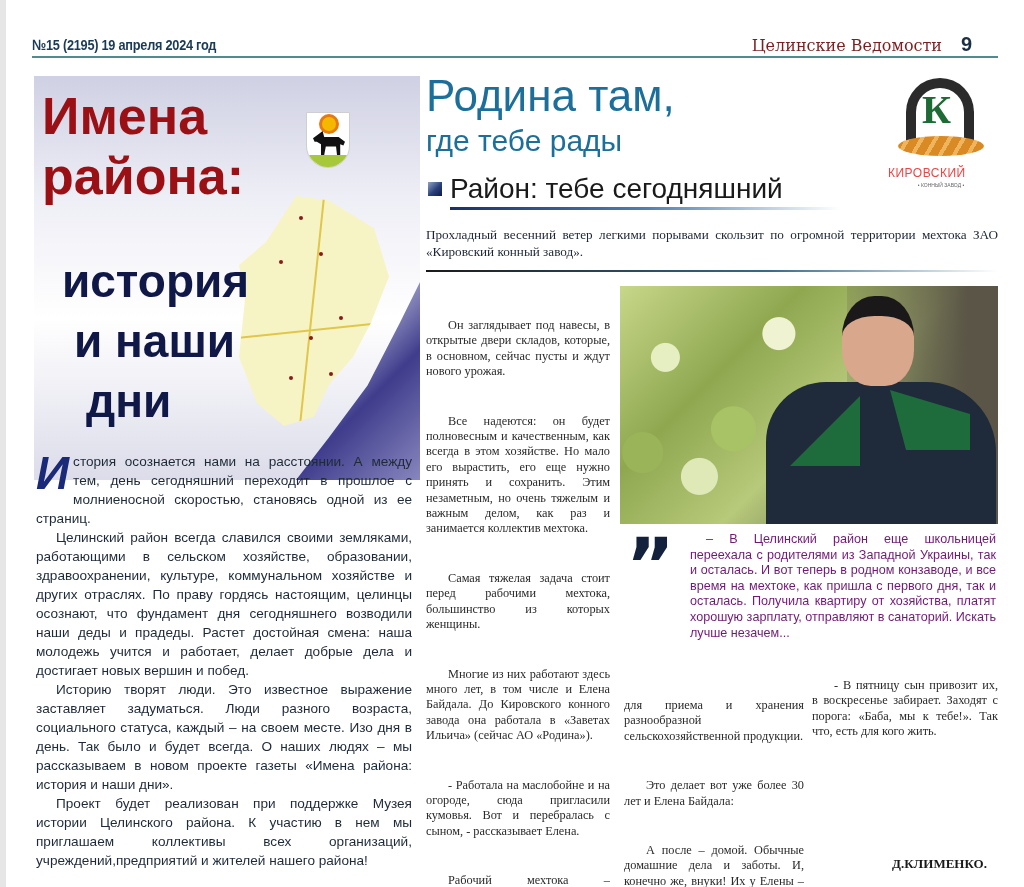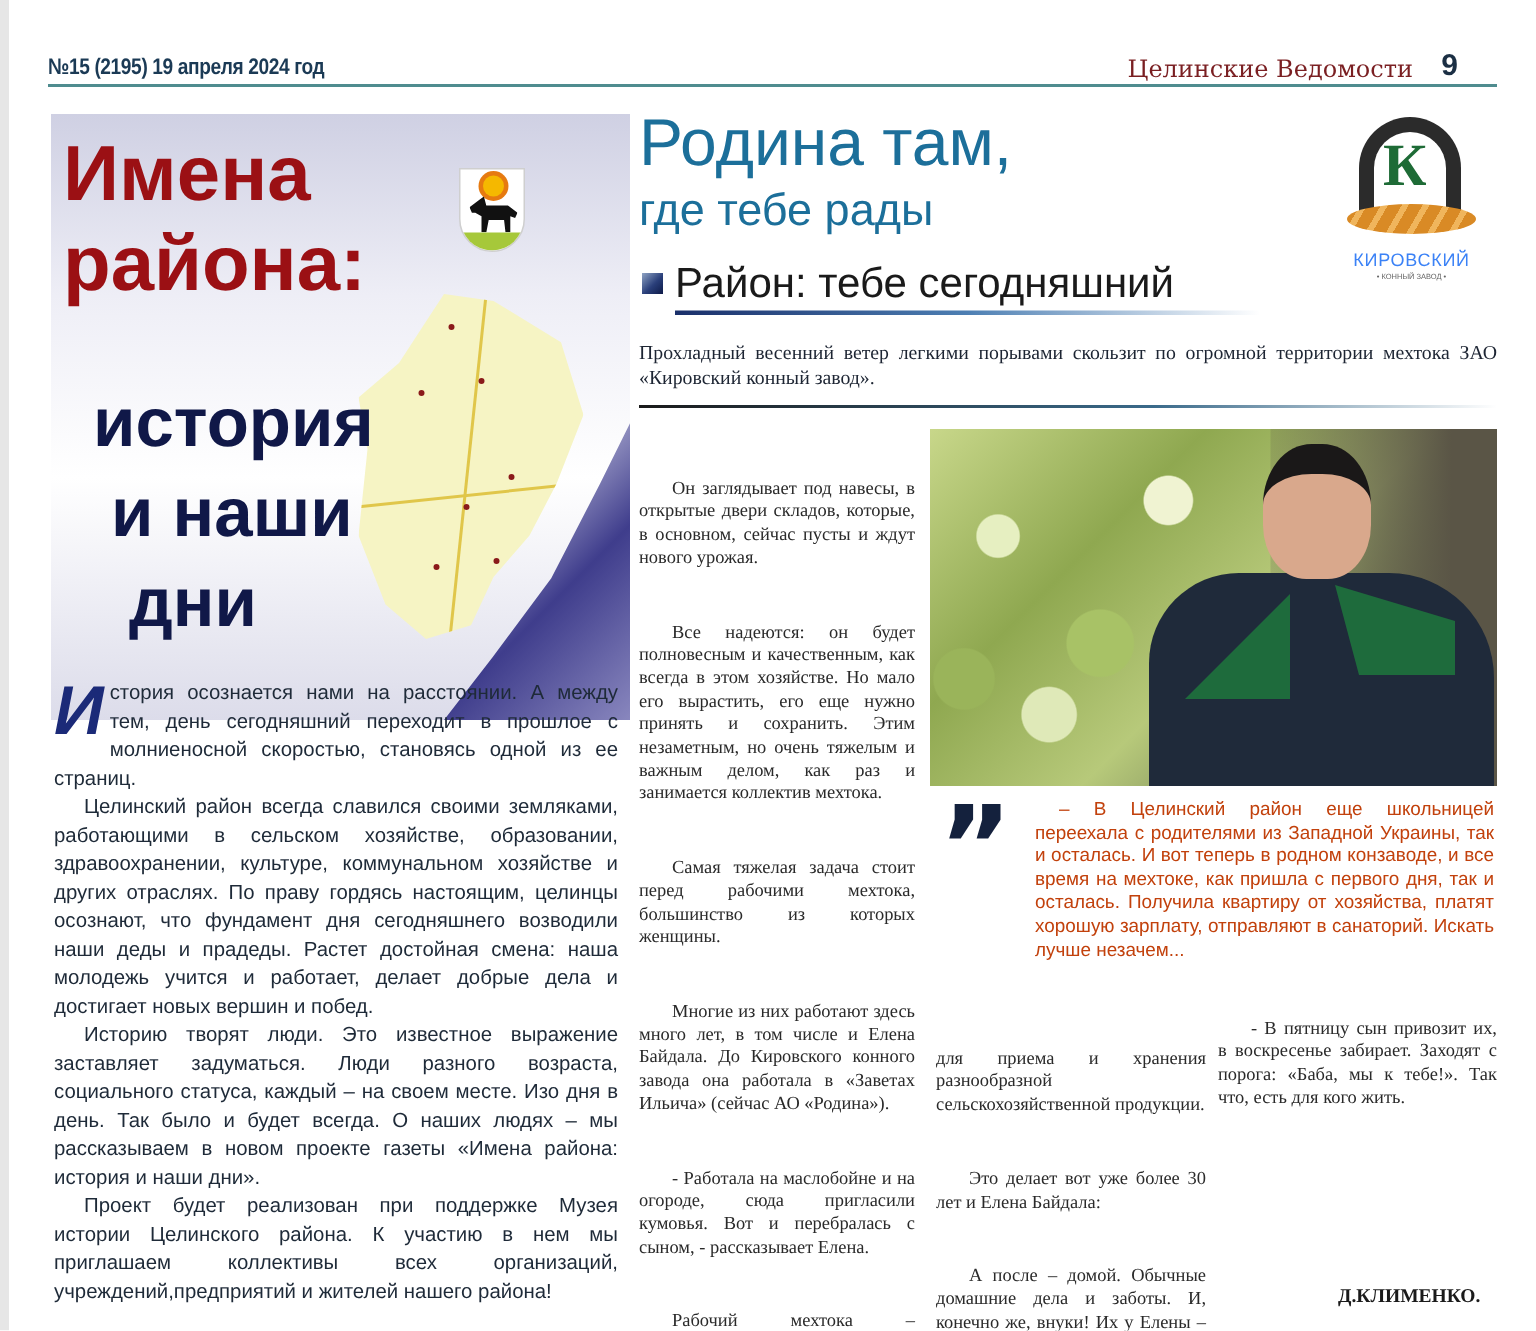--- a/index.html
+++ b/index.html
@@ -38,21 +38,21 @@
     .title2 { position: absolute; left: 426px; top: 126px; font-family: "Liberation Sans", sans-serif; font-size: 30px; color: #1c6f9a; line-height: 1; }
     .rubric { position: absolute; left: 428px; top: 174px; width: 440px; height: 40px; }
     .rubric-icon { position: absolute; left: 0; top: 8px; width: 14px; height: 14px; background: linear-gradient(135deg, #8fa4c4 0%, #2a3f7a 55%, #0d1a48 100%); }
     .rubric-text { position: absolute; left: 22px; top: 0; font-family: "Liberation Sans", sans-serif; font-size: 28px; color: #1a1a1a; line-height: 1.1; }
     .rubric-underline { position: absolute; left: 22px; top: 33px; width: 390px; height: 3px; background: linear-gradient(90deg, #1a2f6a 0%, #4d7fb3 50%, rgba(255,255,255,0) 100%); }
 
     .logo { position: absolute; left: 888px; top: 74px; width: 106px; height: 130px; }
     .horseshoe { position: absolute; left: 18px; top: 4px; width: 68px; height: 72px; border: 10px solid #2b2b2b; border-bottom: none; border-radius: 34px 34px 0 0; }
     .logo-k { position: absolute; left: 34px; top: 16px; font-family: "Liberation Serif", serif; font-weight: bold; font-size: 40px; color: #1e6b36; line-height: 1; }
     .wheat { position: absolute; left: 10px; top: 62px; width: 86px; height: 20px; background: repeating-linear-gradient(120deg, #d98a25 0 8px, #f0b55c 8px 12px); border-radius: 50%; }
-    .logo-name { position: absolute; left: 0; top: 92px; width: 106px; text-align: center; font-family: "Liberation Sans", sans-serif; font-size: 12px; color: #3b82f6; letter-spacing: 0.5px; }
+    .logo-name { position: absolute; left: 0; top: 92px; width: 106px; text-align: left; font-family: "Liberation Sans", sans-serif; font-size: 12px; color: #ef4444; letter-spacing: 0.5px; }
     .logo-sub { position: absolute; left: 0; top: 108px; width: 106px; text-align: center; font-family: "Liberation Sans", sans-serif; font-size: 5px; color: #666; }
 
     .lead { position: absolute; left: 426px; top: 226px; width: 572px; font-family: "Liberation Serif", serif; font-weight: normal; font-size: 13.2px; line-height: 17px; color: #1d2533; text-align: justify; }
     .lead-rule { position: absolute; left: 426px; top: 270px; width: 572px; height: 2px; background: linear-gradient(90deg, #1a1a1a 0%, #3a6a8a 60%, rgba(255,255,255,0) 100%); }
 
     
     .intro { position: absolute; left: 36px; top: 452px; width: 376px; font-family: "Liberation Sans", sans-serif; font-size: 13.6px; line-height: 19px; color: #1e2a38; text-align: justify; }
     .intro p { text-indent: 20px; }
     .intro p.first { text-indent: 0; }
     .dropcap { float: left; font-family: "Liberation Sans", sans-serif; font-size: 46px; line-height: 38px; color: #1b2a78; font-weight: bold; margin: 2px 4px 0 0; font-style: italic; }
@@ -70,21 +70,21 @@
     .photo { position: absolute; left: 620px; top: 286px; width: 378px; height: 238px; overflow: hidden; background: linear-gradient(135deg, #c8d78a 0%, #8fa850 30%, #b7c97a 55%, #6d7a52 80%, #4c4a3c 100%); }
     .photo .leaves { position: absolute; left: 0; top: 0; width: 60%; height: 100%; background: radial-gradient(circle at 20% 30%, #e6efc1 0 14px, transparent 15px), radial-gradient(circle at 50% 60%, #a8c266 0 22px, transparent 23px), radial-gradient(circle at 35% 80%, #dfe9b8 0 18px, transparent 19px), radial-gradient(circle at 70% 20%, #f0f3d2 0 16px, transparent 17px), radial-gradient(circle at 10% 70%, #9ab45a 0 20px, transparent 21px); }
     .photo .bg-right { position: absolute; right: 0; top: 0; width: 40%; height: 100%; background: linear-gradient(90deg, rgba(90,85,70,0.2), #5a5546 80%); }
     .photo .person-head { position: absolute; left: 222px; top: 10px; width: 72px; height: 90px; border-radius: 45% 45% 40% 40%; background: #d9a88c; border-top: 20px solid #1a1818; }
     .photo .person-body { position: absolute; left: 146px; top: 96px; width: 230px; height: 150px; background: #1f2a3a; border-radius: 60px 70px 0 0; }
     .photo .collar-l { position: absolute; left: 170px; top: 110px; width: 70px; height: 70px; background: #1e6b3c; clip-path: polygon(0 100%, 100% 0, 100% 100%); }
     .photo .collar-r { position: absolute; left: 270px; top: 104px; width: 80px; height: 60px; background: #1e6b3c; clip-path: polygon(0 0, 100% 40%, 100% 100%, 20% 100%); }
 
     
     .quote-mark { position: absolute; left: 626px; top: 528px; font-family: "DejaVu Sans", sans-serif; font-weight: bold; font-size: 74px; line-height: 1; color: #14213d; letter-spacing: -8px; }
-    .quote-text { position: absolute; left: 690px; top: 532px; width: 306px; font-family: "Liberation Sans", sans-serif; font-size: 12.6px; line-height: 15.6px; color: #c2410c; text-align: justify; }
+    .quote-text { position: absolute; left: 690px; top: 532px; width: 306px; font-family: "Liberation Sans", sans-serif; font-size: 12.6px; line-height: 15.6px; color: #701a75; text-align: justify; }
     .quote-text p { text-indent: 16px; }
   </style>
 </head>
 <body>
 
 <div class="page-edge"></div>
 
 <div class="header">
   <span class="issue">№15 (2195) 19 апреля 2024 год</span>
   <span class="paper-name">Целинские Ведомости</span>

